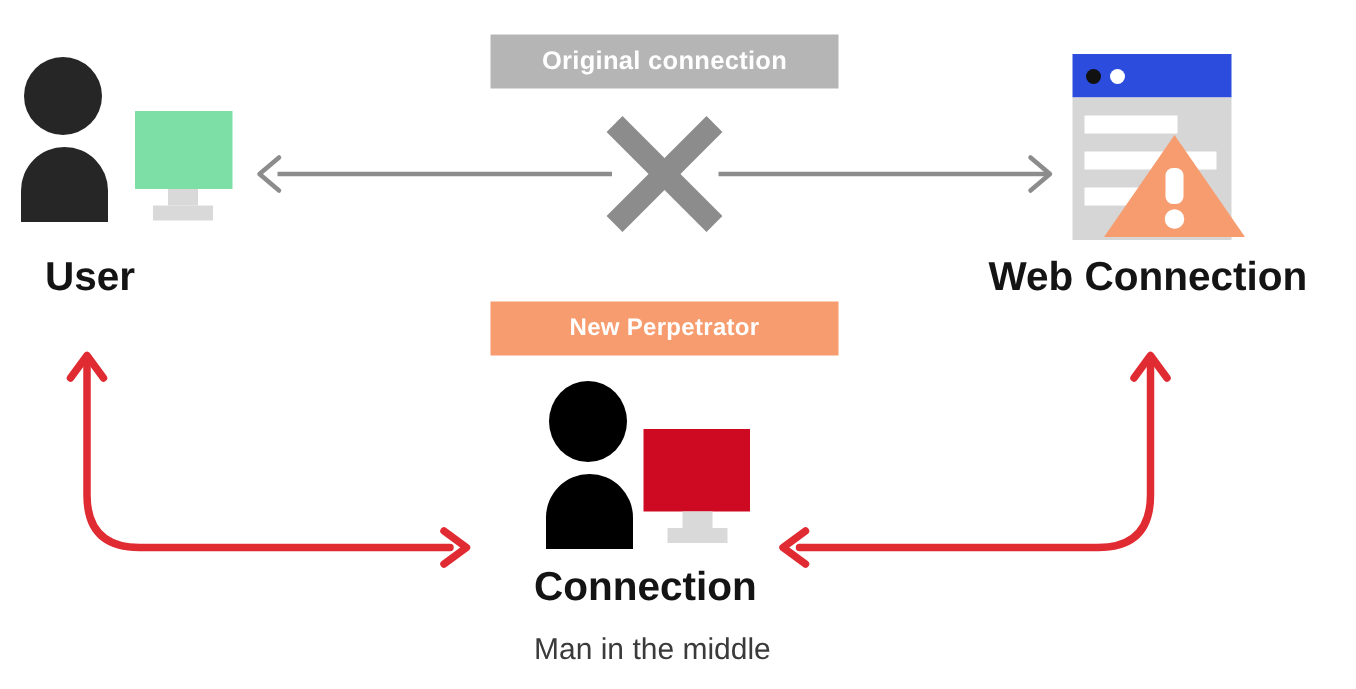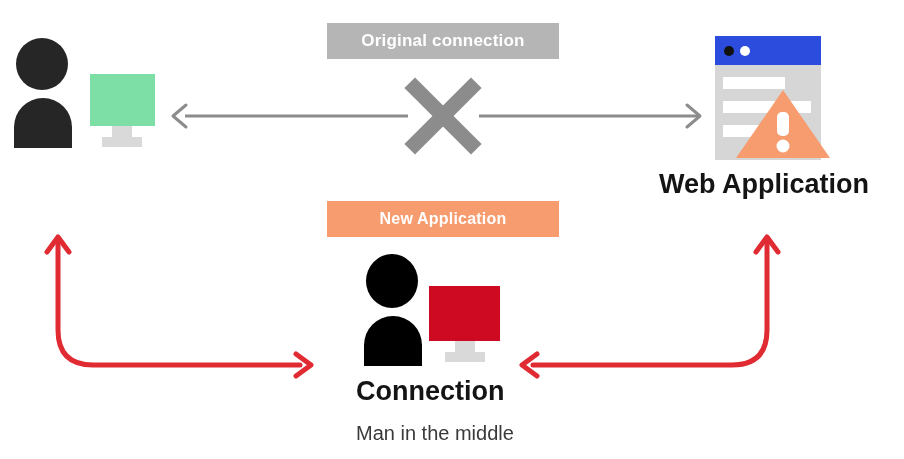--- a/index.html
+++ b/index.html
@@ -205,47 +205,48 @@
 
     <g>
       <path d="M 767,240 L 767,330 Q 767,365 732,365 L 533,365" fill="none" stroke="#e02b33" stroke-width="5" stroke-linecap="round" stroke-linejoin="round"></path>
       <polyline points="756,252 767,237 778,252" fill="none" stroke="#e02b33" stroke-width="5" stroke-linecap="round" stroke-linejoin="round"></polyline>
       <polyline points="537,354 522,365 537,376" fill="none" stroke="#e02b33" stroke-width="5" stroke-linecap="round" stroke-linejoin="round"></polyline>
     </g>
   </svg>
 
   <div class="chip" id="chip-original">Original connection</div>
 
-  <div class="chip" id="chip-new">New Application</div>
+  <div class="chip" id="chip-new">New Perpetrator</div>
 
   <div id="node-user">
     <div class="person-head" id="user-head"></div>
     <div class="person-body" id="user-body"></div>
     <div class="monitor-screen" id="user-screen"></div>
     <div class="monitor-neck" id="user-neck"></div>
     <div class="monitor-base" id="user-base"></div>
   </div>
+  <div class="caption" id="caption-user">User</div>
 
   <div id="node-webapp">
     <div id="webapp-titlebar">
       <div class="webapp-dot" id="webapp-dot-1"></div>
       <div class="webapp-dot" id="webapp-dot-2"></div>
     </div>
     <div id="webapp-body">
       <div class="webapp-line" id="webapp-line-1"></div>
       <div class="webapp-line" id="webapp-line-2"></div>
       <div class="webapp-line" id="webapp-line-3"></div>
     </div>
     <svg id="webapp-warning" viewBox="0 0 96 72" xmlns="http://www.w3.org/2000/svg">
       <polygon points="48,2 95,70 1,70" fill="#f79c6e"></polygon>
       <rect x="42" y="24" width="12" height="24" rx="5" fill="#ffffff"></rect>
       <circle cx="48" cy="58" r="6.5" fill="#ffffff"></circle>
     </svg>
   </div>
-  <div class="caption" id="caption-webapp">Web Application</div>
+  <div class="caption" id="caption-webapp">Web Connection</div>
 
   <div id="node-perpetrator">
     <div class="person-head" id="perp-head"></div>
     <div class="person-body" id="perp-body"></div>
     <div class="monitor-screen" id="perp-screen"></div>
     <div class="monitor-neck" id="perp-neck"></div>
     <div class="monitor-base" id="perp-base"></div>
   </div>
   <div class="caption" id="caption-perpetrator">Connection</div>
   <div id="caption-perpetrator-sub">Man in the middle</div>

